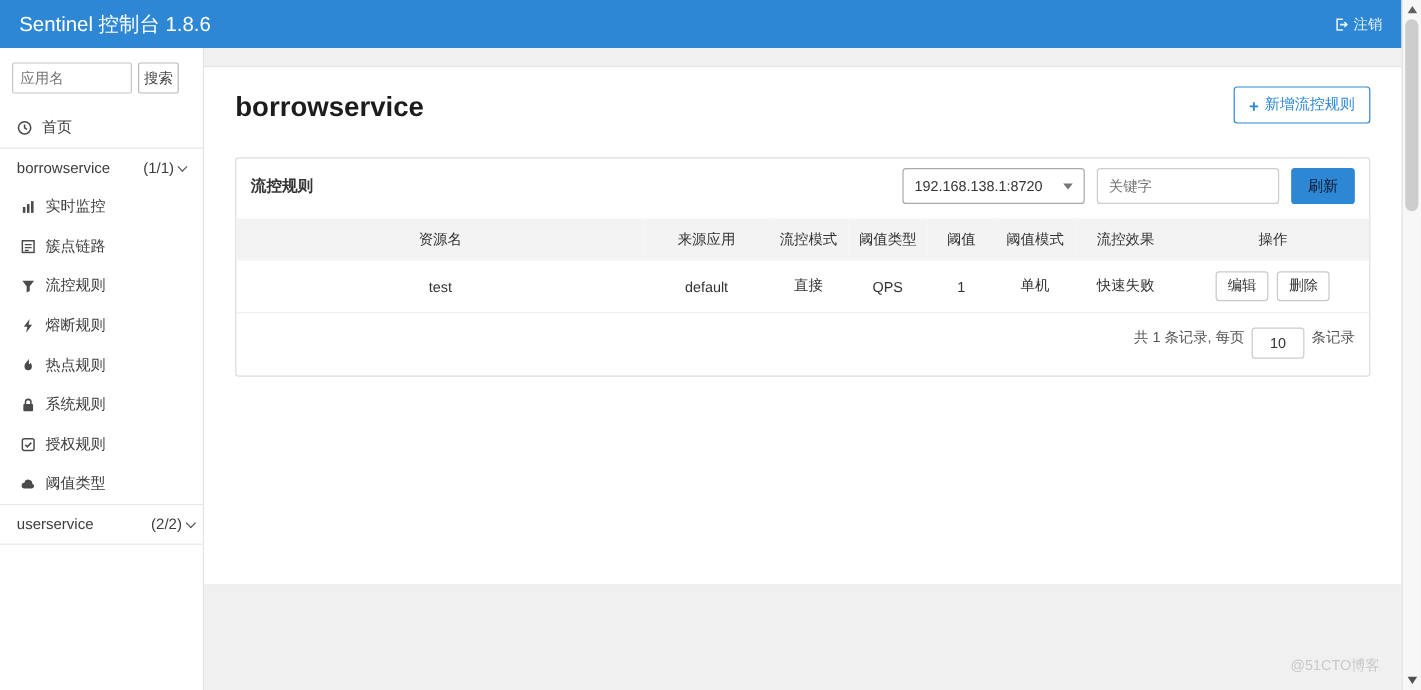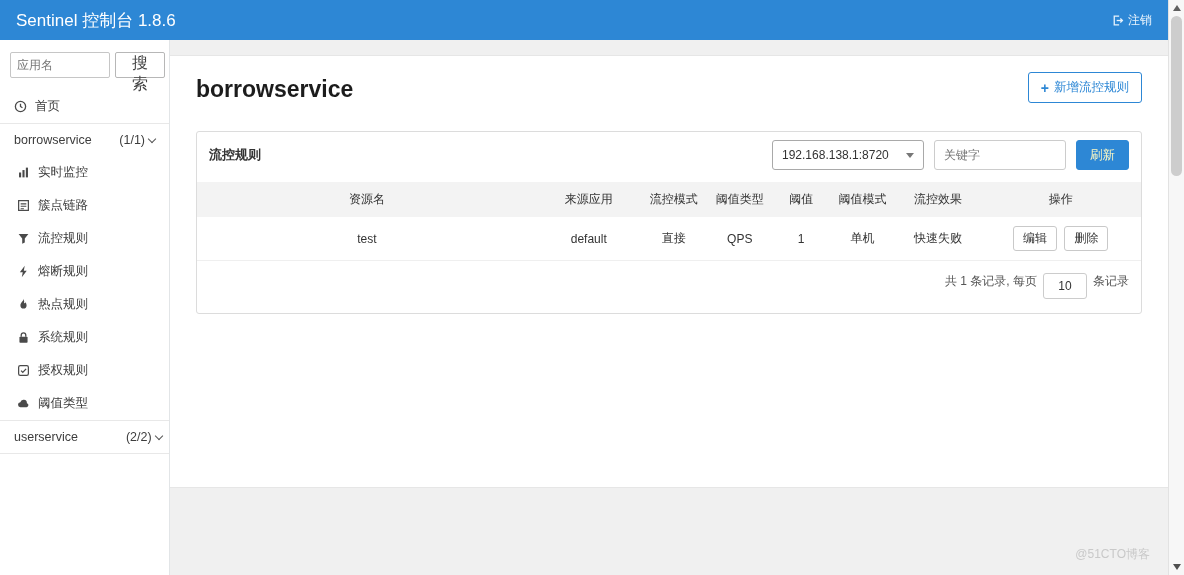--- a/index.html
+++ b/index.html
@@ -16,22 +16,22 @@
 
   
   .body-row { display:flex; height:535px; }
   .sidebar { width:170px; background:#ffffff; border-right:1px solid #e2e5e7; padding-top:12px; flex:none; }
   .main { flex:1; position:relative; background:#f0f0f0; }
 
   
   .search-row { display:flex; align-items:center; padding:0 10px 12px; }
   .search-input { width:100px; height:26px; border:1px solid #c6c6c6; border-radius:2px;
     padding:2px 6px; font-size:12px; color:#333; outline:none; }
-  .search-btn { margin-left:5px; height:26px; padding:0 16px; background:#fff; border:1px solid #b7b7b7;
-    border-radius:2px; font-size:16px; color:#444; cursor:pointer; }
+  .search-btn { margin-left:5px; height:26px; padding:0 4px; background:#fff; border:1px solid #b7b7b7;
+    border-radius:2px; font-size:12px; color:#444; cursor:pointer; }
   .nav-item { display:flex; align-items:center; gap:7px; padding:8px 14px; font-size:12.5px;
     color:#3d3d3d; cursor:pointer; }
   .nav-item.sub { padding-left:17px; }
   .nav-item .icon { width:14px; height:14px; color:#4a4a4a; display:inline-flex; }
   .nav-item .icon svg { width:13px; height:13px; }
   .group { display:flex; align-items:center; justify-content:space-between; padding:9px 14px;
     border-top:1px solid #e8e8e8; font-size:12.5px; color:#3d3d3d; cursor:pointer; }
   .group.last { border-bottom:1px solid #e8e8e8;gap:48px; }
   .group-right { display:flex; align-items:center; gap:4px; }
   .chev { width:6px; height:6px; border-right:1.5px solid #555; border-bottom:1.5px solid #555;
@@ -48,24 +48,24 @@
 
   .panel { margin-top:28px; border:1px solid #dcdcdc; border-radius:3px; background:#fff; }
   .panel-header { display:flex; align-items:center; justify-content:space-between; padding:8px 12px; }
   .panel-title { font-size:13px; font-weight:bold; color:#333; }
   .controls { display:flex; align-items:center; gap:10px; }
   .select { width:152px; height:30px; border:1px solid #a9a9a9; border-radius:3px; background:#fff;
     display:flex; align-items:center; justify-content:space-between; padding:0 9px; font-size:12px;
     color:#333; cursor:pointer; }
   .caret { width:0; height:0; border-left:4px solid transparent; border-right:4px solid transparent;
     border-top:5px solid #777; }
-  .keyword { width:132px; height:30px; border:1px solid #cccccc; border-radius:3px; padding:0 9px;
+  .keyword { width:152px; height:30px; border:1px solid #cccccc; border-radius:3px; padding:0 9px;
     font-size:12px; color:#333; outline:none; }
   .refresh-btn { height:30px; padding:0 13px; background:#2d87d5; border:1px solid #2d87d5;
-    border-radius:3px; color:#fef9c3; font-size:12.5px; cursor:pointer; }
+    border-radius:3px; color:#0f172a; font-size:12.5px; cursor:pointer; }
 
   table.rules { width:100%; border-collapse:collapse; font-size:12px; color:#333; margin-top:4px; }
   table.rules thead th { background:#f3f3f3; font-weight:normal; padding:9px 6px; text-align:center; }
   table.rules tbody td { padding:9px 6px; text-align:center; border-bottom:1px solid #efefef; }
   .mini-btn { padding:3px 9px; font-size:12px; background:#fff; border:1px solid #c9c9c9;
     border-radius:3px; color:#333; margin:0 2px; cursor:pointer; }
 
   .pagination { display:flex; justify-content:flex-end; align-items:flex-start; gap:6px;
     padding:12px 12px 14px; font-size:12px; color:#555; }
   .page-size-input { width:44px; height:26px; border:1px solid #ccc; border-radius:3px;

